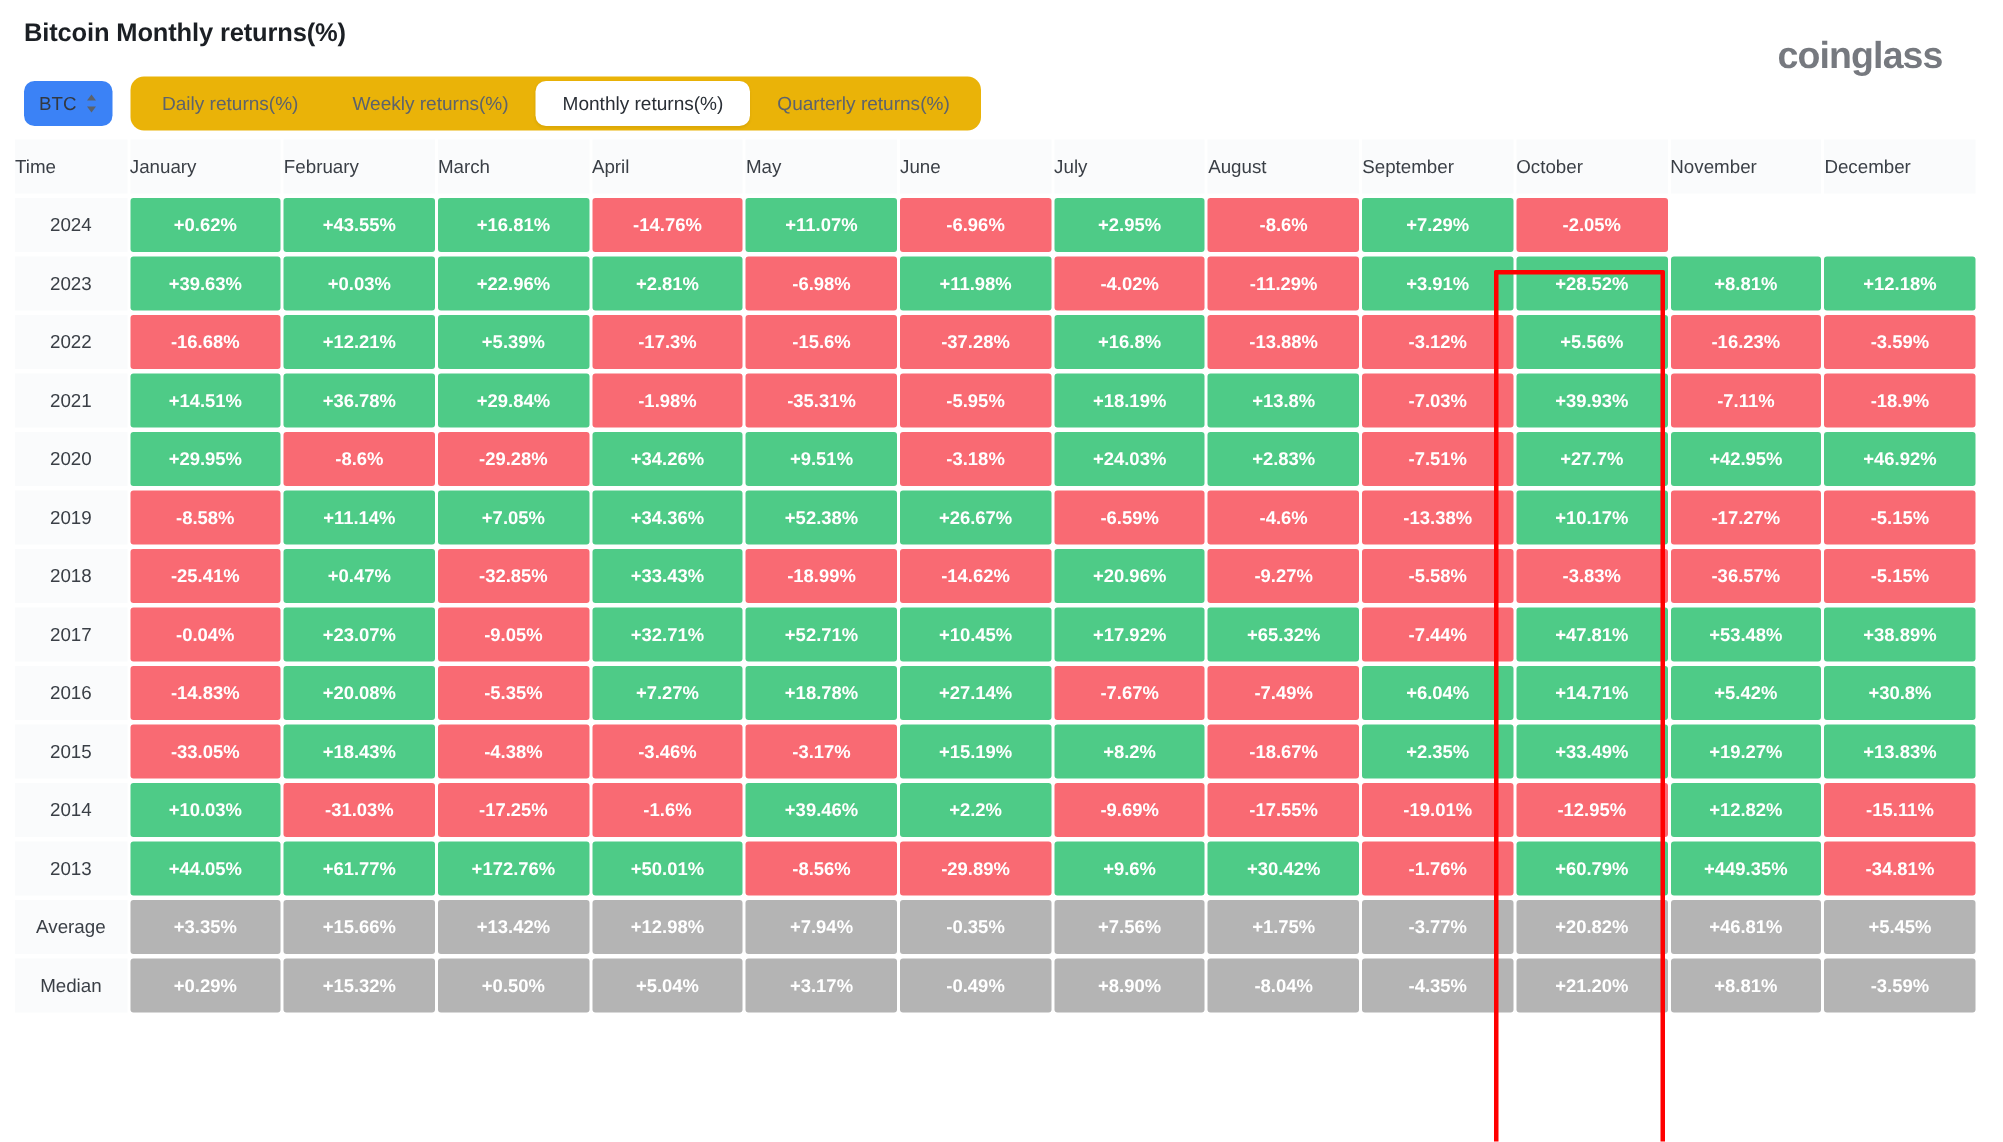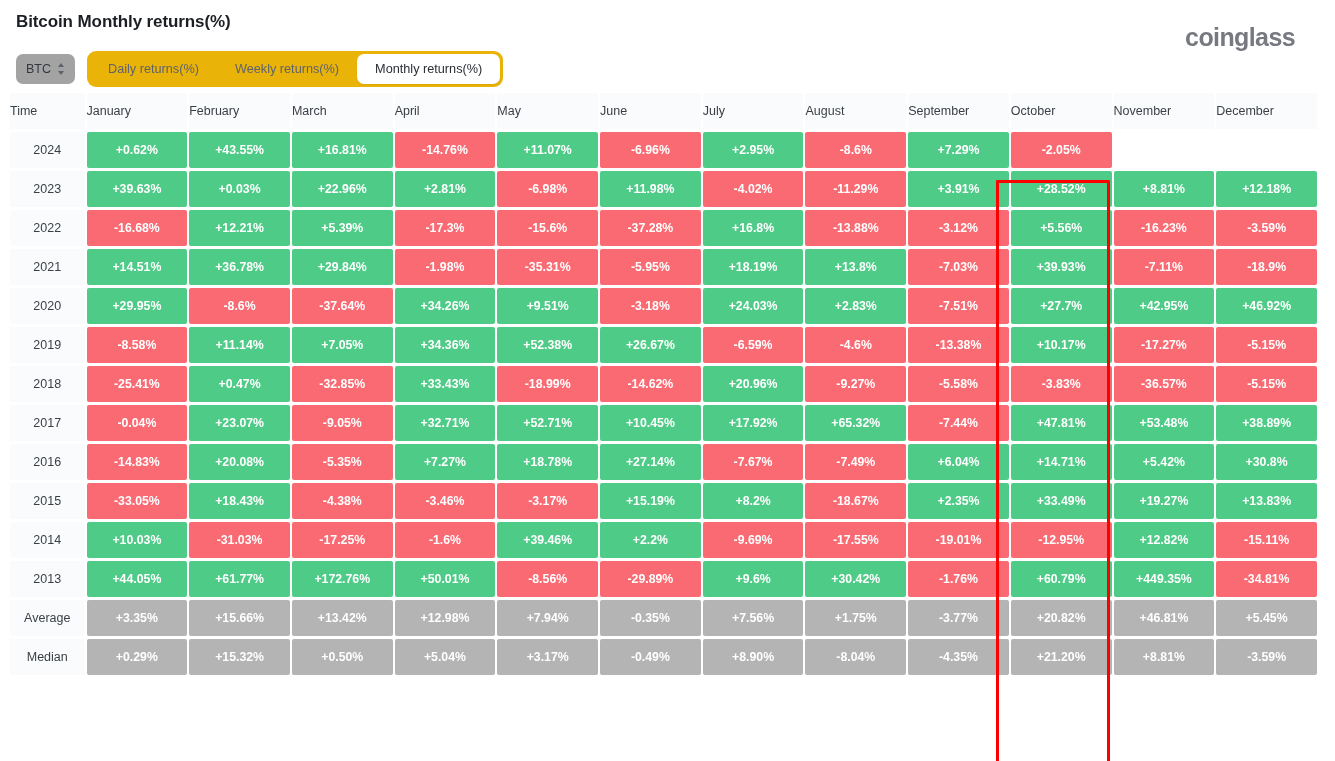--- a/index.html
+++ b/index.html
@@ -44,21 +44,21 @@
     display: flex;
     align-items: center;
     padding: 0 16px;
     height: 42px;
     gap: 12px;
   }
   .symbol-select {
     display: inline-flex;
     align-items: center;
     gap: 6px;
-    background: #a3a3a3;
+    background: #3b82f6;
     border-radius: 7px;
     height: 30px;
     padding: 0 10px;
     font-size: 12.5px;
     color: #333840;
     cursor: pointer;
     border: none;
   }
   .symbol-select .chev {
     display: inline-flex;
@@ -174,20 +174,21 @@
         <svg width="8" height="14" viewBox="0 0 8 14">
           <path d="M4 1 L7 5 L1 5 Z" fill="#5c626b"></path>
           <path d="M4 13 L7 9 L1 9 Z" fill="#5c626b"></path>
         </svg>
       </span>
     </div>
     <div class="tabbar">
       <button class="tab">Daily returns(%)</button>
       <button class="tab">Weekly returns(%)</button>
       <button class="tab active">Monthly returns(%)</button>
+      <button class="tab">Quarterly returns(%)</button>
     </div>
   </div>
 
   <div class="table-wrap">
     <table class="returns">
       <colgroup>
         <col class="c-time">
           <col class="c-mon">
           <col class="c-mon">
           <col class="c-mon">
@@ -276,21 +277,21 @@
             <td class="pos">+13.8%</td>
             <td class="neg">-7.03%</td>
             <td class="pos">+39.93%</td>
             <td class="neg">-7.11%</td>
             <td class="neg">-18.9%</td>
           </tr>
           <tr>
             <th class="rowlab">2020</th>
             <td class="pos">+29.95%</td>
             <td class="neg">-8.6%</td>
-            <td class="neg">-37.64%</td>
+            <td class="neg">-29.28%</td>
             <td class="pos">+34.26%</td>
             <td class="pos">+9.51%</td>
             <td class="neg">-3.18%</td>
             <td class="pos">+24.03%</td>
             <td class="pos">+2.83%</td>
             <td class="neg">-7.51%</td>
             <td class="pos">+27.7%</td>
             <td class="pos">+42.95%</td>
             <td class="pos">+46.92%</td>
           </tr>

